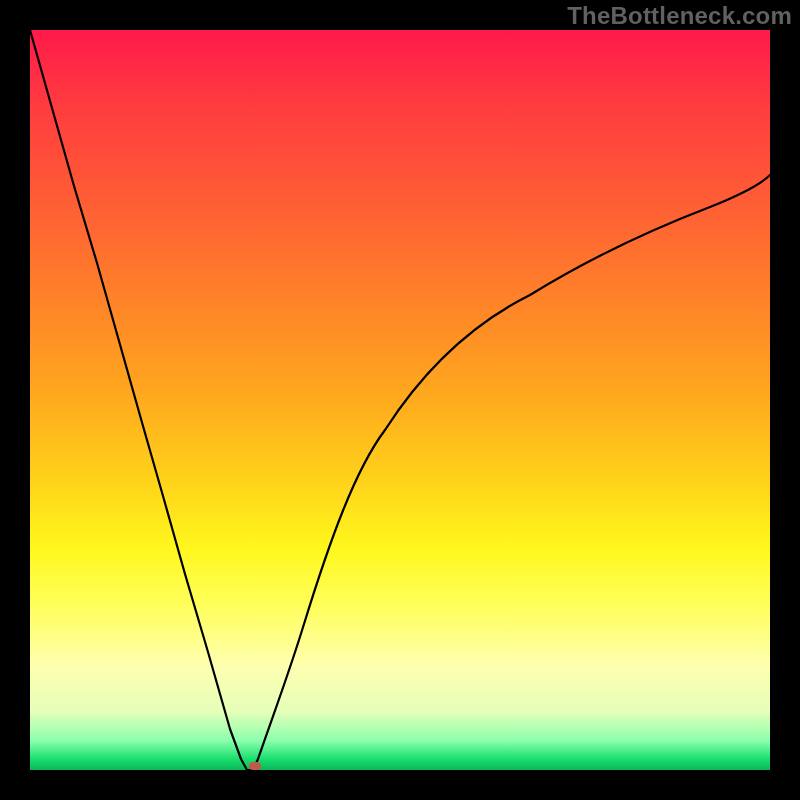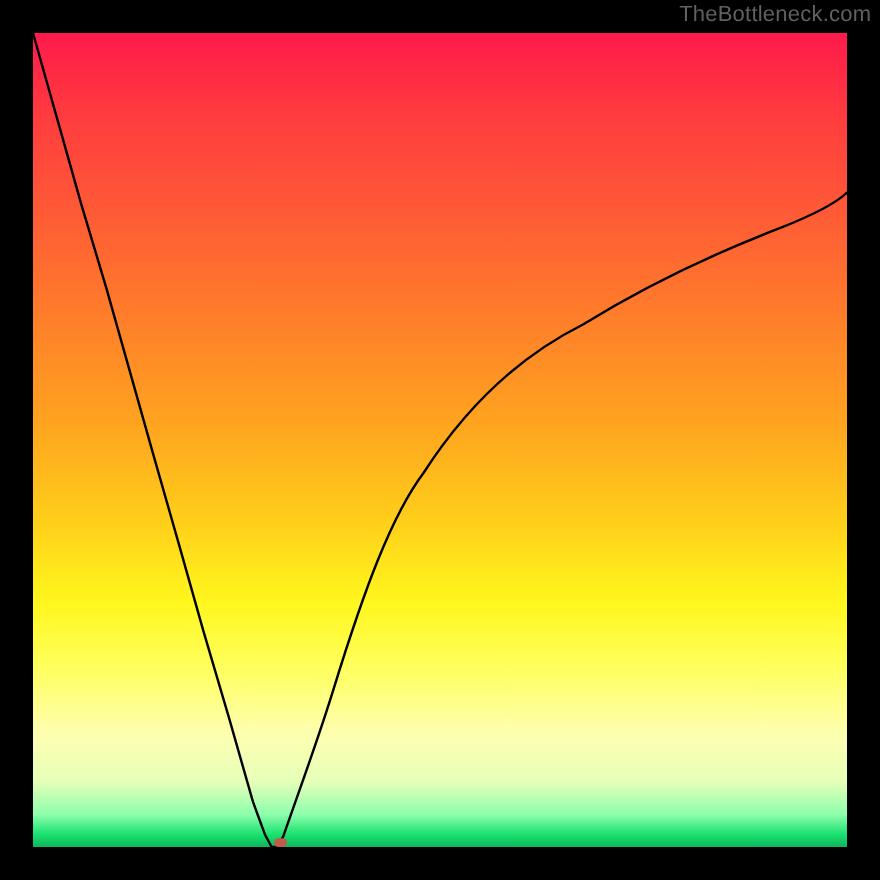--- a/index.html
+++ b/index.html
@@ -14,22 +14,22 @@
     position: relative;
     width: 800px;
     height: 800px;
     background: #000;
   }
   .watermark {
     position: absolute;
     top: 2px;
     right: 8px;
     color: #616161;
-    font-size: 20px;
-    font-weight: 400;
+    font-size: 24px;
+    font-weight: 700;
     letter-spacing: 0.2px;
     user-select: none;
   }
   .plot-area {
     position: absolute;
     left: 30px;
     top: 30px;
     width: 740px;
     height: 740px;
     

